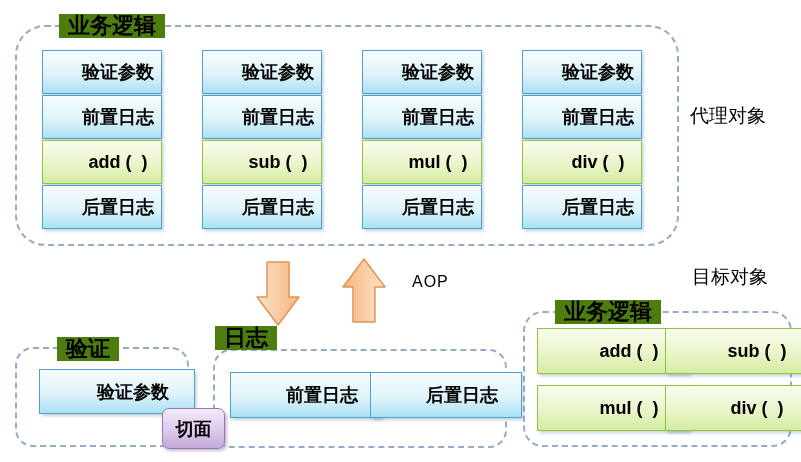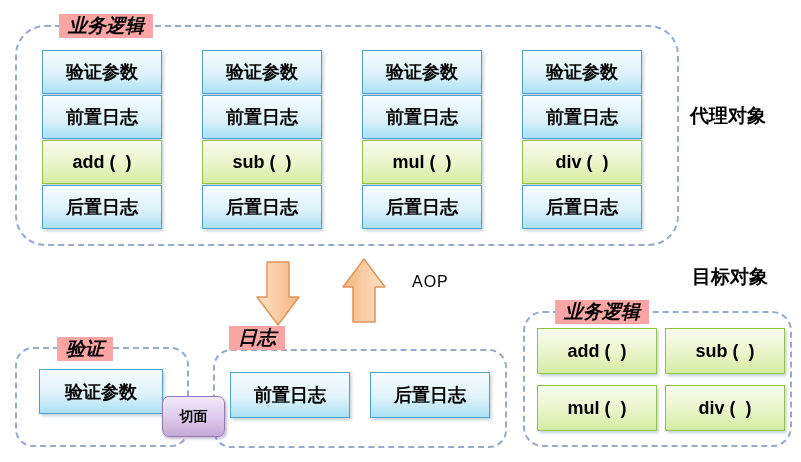--- a/index.html
+++ b/index.html
@@ -4,30 +4,31 @@
 <style>
   html,body{margin:0;padding:0;background:#fff;}
   .canvas{
     position:relative;width:801px;height:462px;background:#fff;overflow:hidden;
     font-family:"Liberation Sans","DejaVu Sans",sans-serif;color:#000;
   }
   .group{
     position:absolute;border:2px dashed #96abc9;background:transparent;
   }
   .group-title{
-    position:absolute;background:#fca5a5;padding:0 9px;font-size:19px;font-weight:bold;
-    white-space:nowrap;z-index:3;line-height:24px;font-style:italic;
+    position:absolute;background:#4d7c0f;padding:0 9px;font-size:22px;font-weight:bold;
+    white-space:nowrap;z-index:3;line-height:24px;
   }
   .side-label{
-    position:absolute;font-size:19px;font-weight:bold;white-space:nowrap;z-index:2;
+    position:absolute;font-size:19px;font-weight:normal;white-space:nowrap;z-index:2;
   }
   .cell{
     position:absolute;display:flex;align-items:center;justify-content:center;
     font-size:18px;font-weight:bold;white-space:pre;z-index:2;
     box-shadow:1.5px 2px 3px rgba(120,150,170,0.45);
+    padding-left:32px;
   }
   .blue{
     background:linear-gradient(to bottom,#f6fcfe 0%,#dff3fa 55%,#a9e0f3 100%);
     border:1px solid #4f9fcf;
   }
   .green{
     background:linear-gradient(to bottom,#f8fcef 0%,#e9f5c9 55%,#d5ecA2 100%);
     border:1px solid #8fc341;
   }
   .column .cell{position:static;width:120px;height:44px;margin-bottom:1px;box-sizing:border-box;}
@@ -38,27 +39,27 @@
   .proxy-label{left:690px;top:103px;}
   .extract-label{position:absolute;left:112px;top:276px;font-size:19px;font-weight:bold;white-space:nowrap;}
   .aop-label{position:absolute;left:412px;top:273px;font-size:16px;font-weight:normal;letter-spacing:1px;}
   .arrow{position:absolute;z-index:1;}
   .down-arrow{left:256px;top:261px;}
   .up-arrow{left:342px;top:257px;}
   .validation-group{left:15px;top:347px;width:170px;height:96px;border-radius:18px;}
   .validation-title{left:40px;top:-12px;}
   .validation-cell{left:22px;top:20px;width:122px;height:43px;}
   .log-group{left:213px;top:349px;width:290px;height:95px;border-radius:18px;}
-  .log-title{left:14px;top:-25px;}
+  .log-title{left:0;top:-25px;}
   .log-cell-pre{left:15px;top:21px;width:118px;height:44px;}
   .log-cell-post{left:155px;top:21px;width:118px;height:44px;}
   .aspect-box{
-    position:absolute;left:162px;top:396px;width:61px;height:39px;z-index:5;
+    position:absolute;left:162px;top:408px;width:61px;height:39px;z-index:5;
     display:flex;align-items:center;justify-content:center;
-    font-size:14px;font-weight:bold;border-radius:7px;
+    font-size:18px;font-weight:bold;border-radius:7px;
     background:linear-gradient(to bottom,#f1eaf8 0%,#ddc9ec 55%,#c5a9d9 100%);
     border:1.5px solid #9678b5;
     box-shadow:1.5px 2px 3px rgba(130,110,160,0.45);
   }
   .target-label{left:692px;top:264px;text-align:right;}
   .target-group{left:523px;top:311px;width:265px;height:132px;border-radius:20px;}
   .target-title{left:30px;top:-13px;}
   .t-add{left:12px;top:15px;width:118px;height:44px;}
   .t-sub{left:140px;top:15px;width:118px;height:44px;}
   .t-mul{left:12px;top:72px;width:118px;height:44px;}

